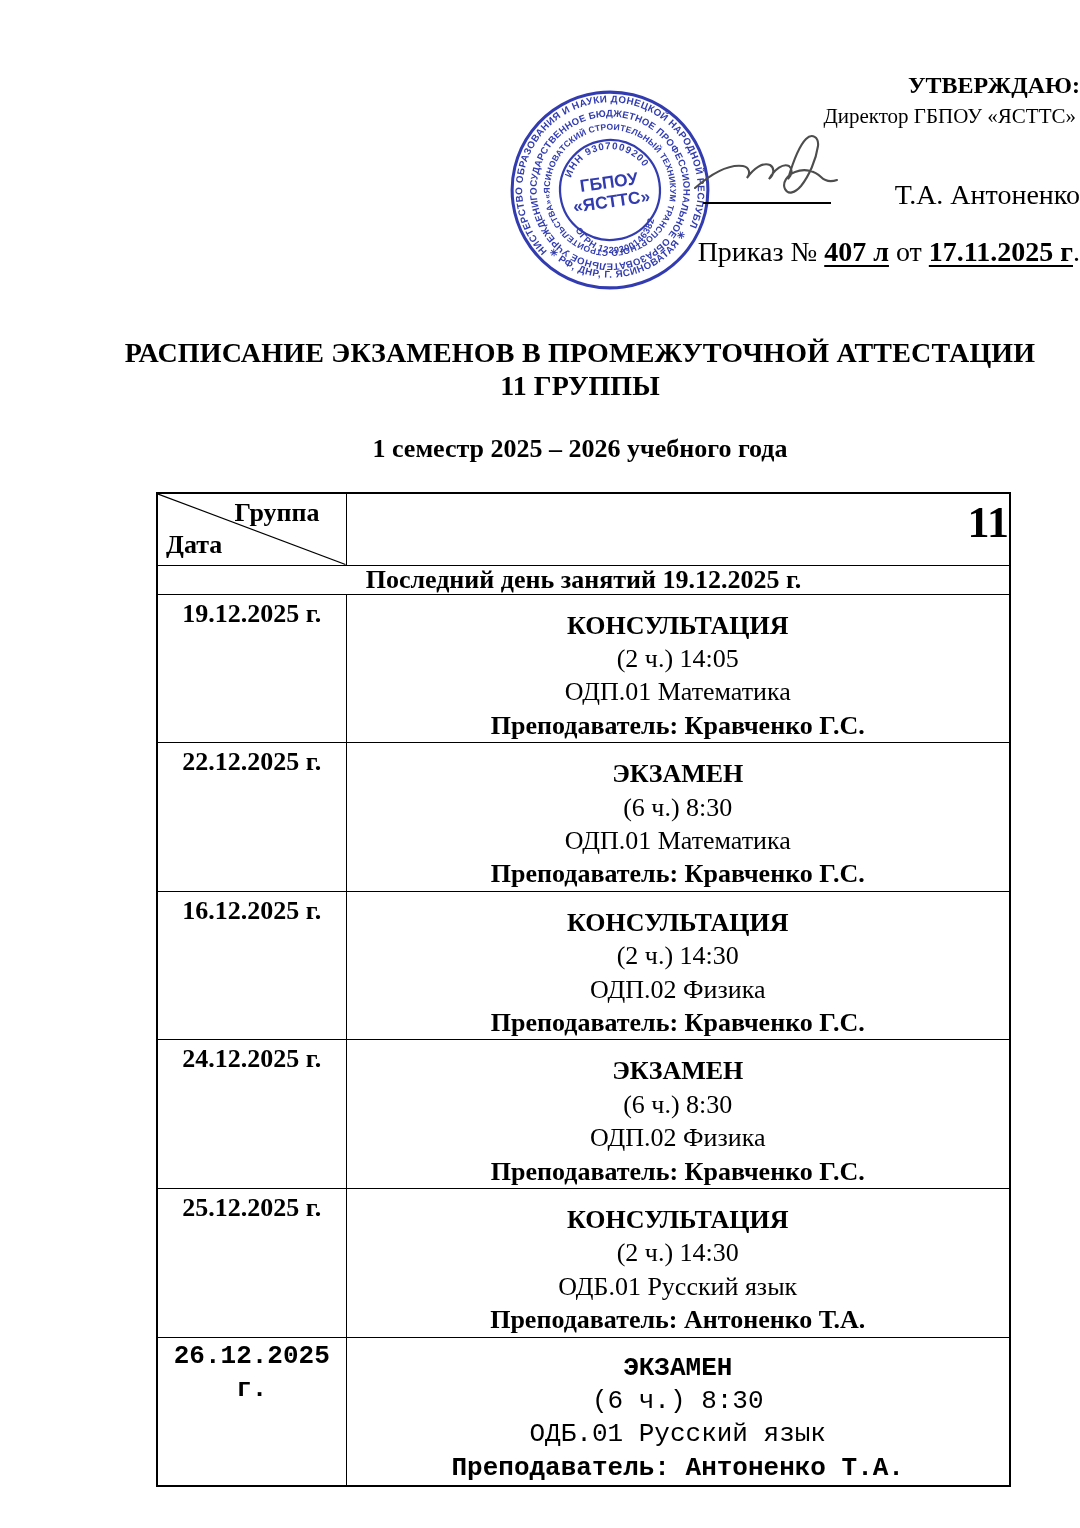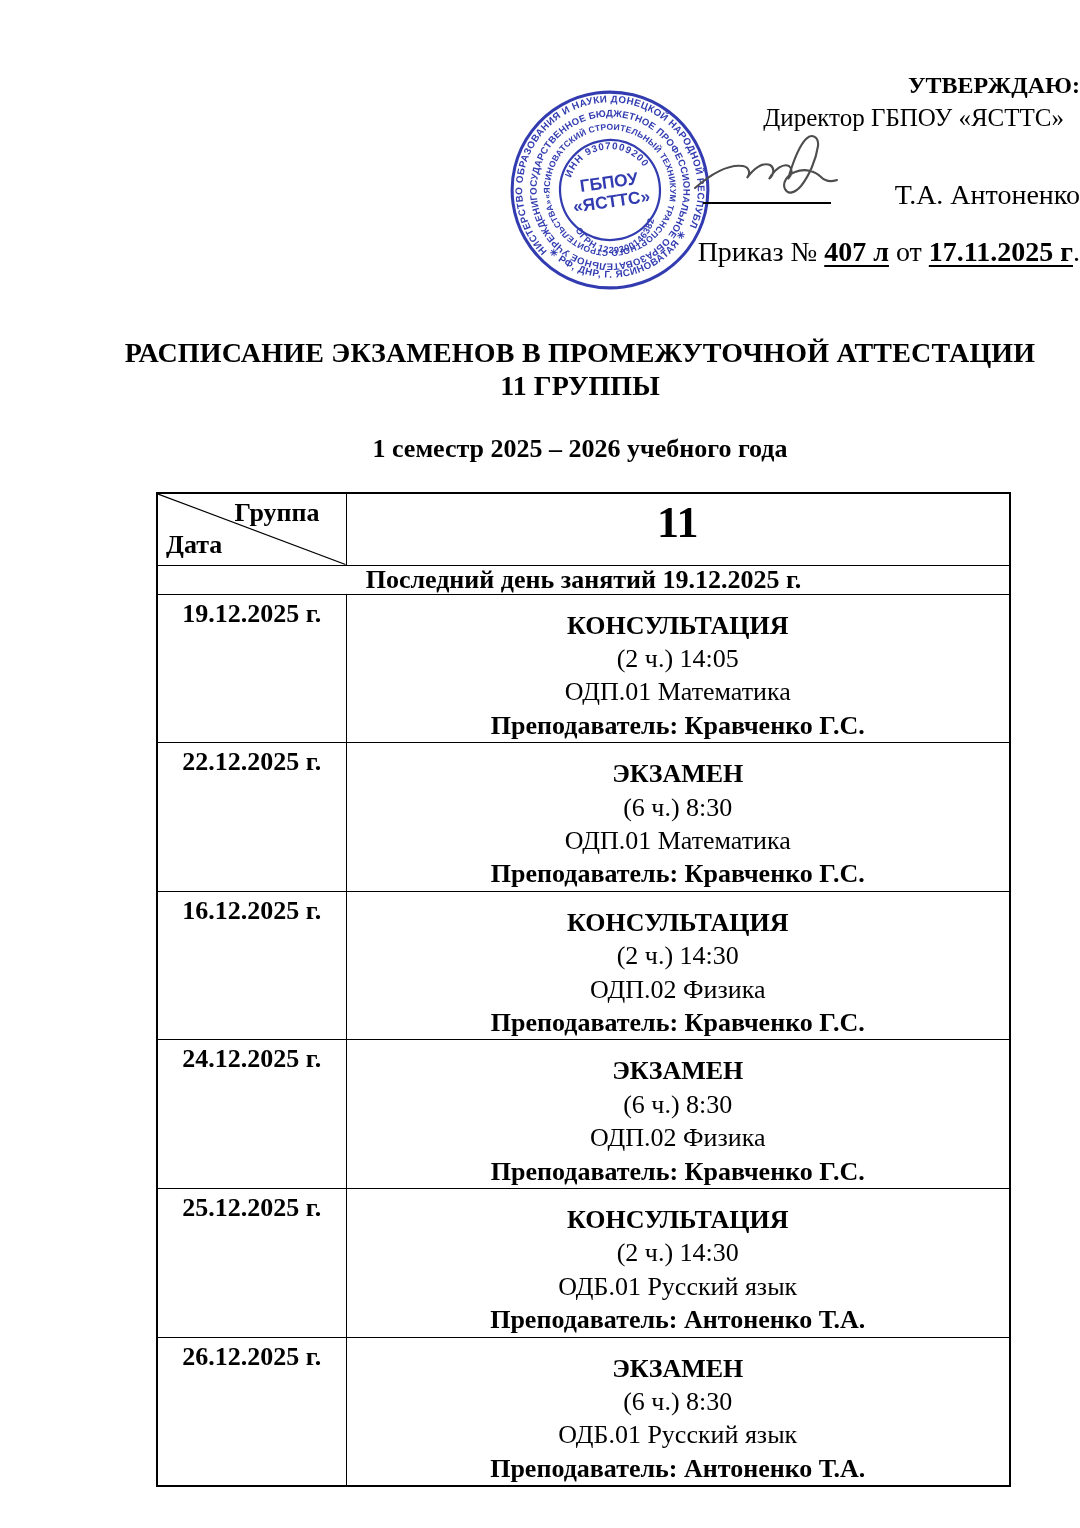--- a/index.html
+++ b/index.html
@@ -7,21 +7,21 @@
   body { font-family: "Liberation Serif", "DejaVu Serif", serif; color: #000; }
 
   .page {
     position: relative;
     width: 1080px;
     height: 1528px;
     background: #fff;
     overflow: hidden;
   }
   .approve-label { position: absolute; top: 72px; right: 0; font-size: 24px; font-weight: bold; white-space: nowrap; }
-  .director-line { position: absolute; top: 104px; right: 16px; font-size: 25px; white-space: nowrap; margin-left: 25px; }
+  .director-line { position: absolute; top: 104px; right: 4px; font-size: 21px; white-space: nowrap; margin-left: 25px; }
   .director-name { position: absolute; top: 179px; right: 0; font-size: 28px; white-space: nowrap; }
   .order-line { position: absolute; top: 236px; right: 0; font-size: 28px; white-space: nowrap; }
   .order-line .seg { display: inline; }
   .order-line .strong-u {
     font-weight: bold;
     text-decoration: underline;
     text-decoration-thickness: 2px;
     text-underline-offset: 4px;
   }
 
@@ -55,29 +55,29 @@
   }
   table.schedule { border: 2px solid #000; }
   tr.header-row td { height: 72px; }
 
   td.corner-cell { position: relative; width: 189px; }
   .corner-svg { position: absolute; inset: 0; width: 100%; height: 100%; }
   .corner-group { position: absolute; top: 4px; right: 26px; font-weight: bold; }
   .corner-date { position: absolute; bottom: 5px; left: 8px; font-weight: bold; }
 
   td.group-cell { text-align: center; font-weight: bold; font-size: 44px; }
-  td.group-cell .group-num { line-height: 58px; }
+  td.group-cell .group-num { line-height: 58px; text-align: right; }
 
   tr.lastday-row td {
     height: 28px; text-align: center; font-weight: bold;
     line-height: 28px; vertical-align: middle; padding: 0;
   }
 
   tr.data-row td { height: 135px; margin-top: 42px; }
-  tr.data-row:last-child td { height: 138px; }
+  tr.data-row:last-child td { height: 138px; font-family: Liberation Mono, monospace; }
   td.date-cell { text-align: center; font-weight: bold; padding-top: 2px; line-height: 33px; }
   td.content-cell { text-align: center; padding-top: 14px; }
   td.content-cell .line { line-height: 33.4px; }
   .event-line, .teacher-line { font-weight: bold; }
 </style>
 </head>
 <body>
 
 <div class="page">
 

